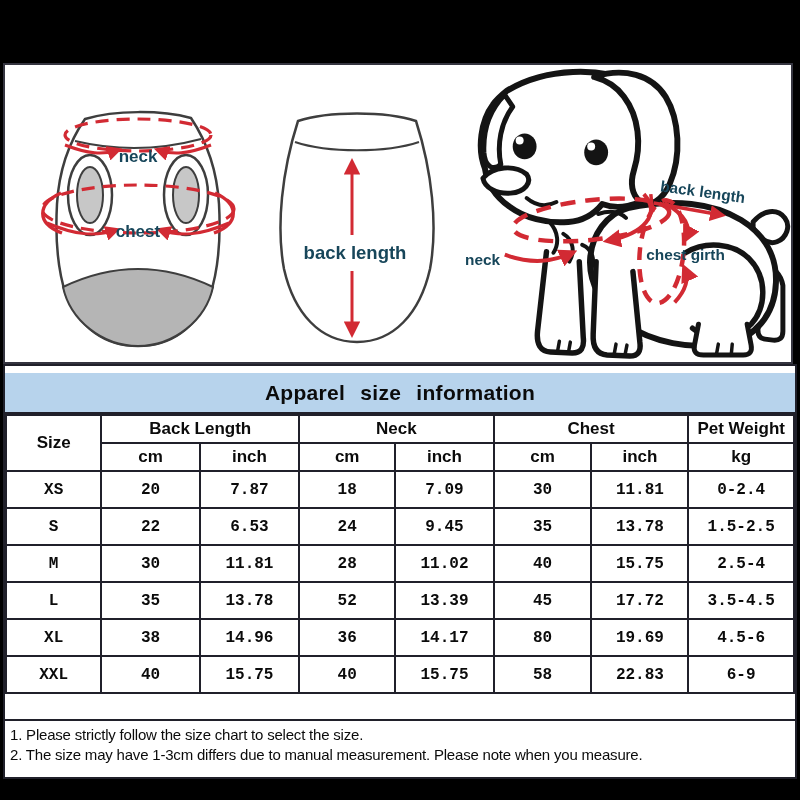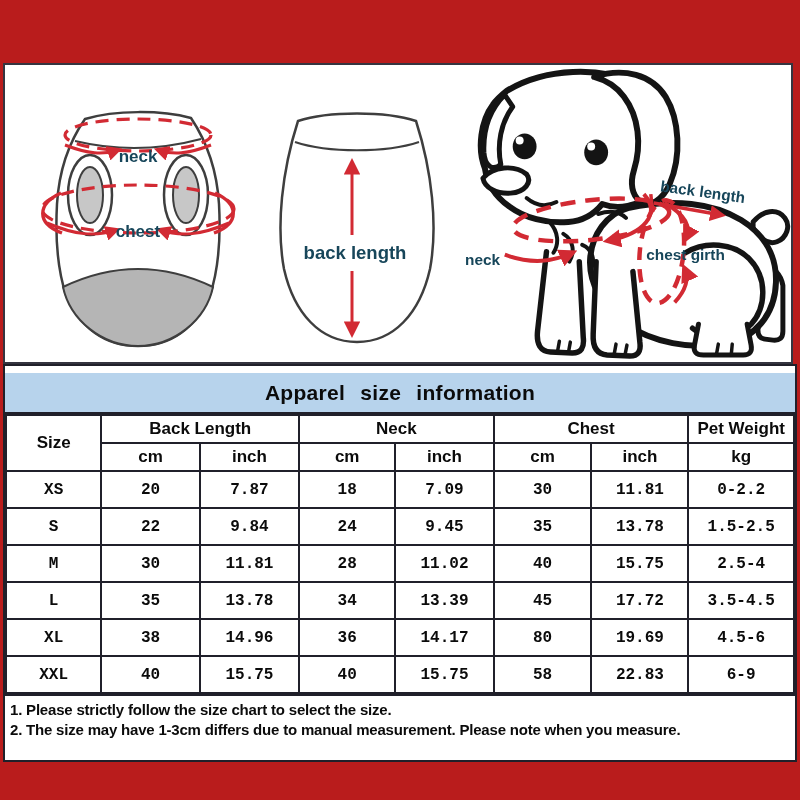--- a/index.html
+++ b/index.html
@@ -6,21 +6,21 @@
     --blue:#b7d3ec;
     --line:#20202a;
     --ink:#141414;
     --outline:#3e3e3e;
     --red:#d22a33;
     --teal:#17465a;
     --gray:#b5b5b5;
   }
   html,body{margin:0;padding:0;background:#fff;}
   .canvas{
-    position:relative;width:800px;height:800px;background:#b91c1c;
+    position:relative;width:800px;height:800px;background:#000000;
     font-family:"Liberation Sans",sans-serif;overflow:hidden;
   }
   
   .illus-box{
     position:absolute;left:3px;top:63px;width:790px;height:301px;
     border:2px solid #353540;box-sizing:border-box;background:#fff;
   }
   .illus-box svg{position:absolute;}
   .svg-front{left:18px;top:34px;}
   .svg-back{left:247px;top:36px;}
@@ -39,22 +39,22 @@
     font-size:21px;font-weight:bold;color:#0b0b0b;word-spacing:9px;letter-spacing:.3px;margin-top:7px;
   }
   table.size{width:100%;border-collapse:collapse;table-layout:fixed;}
   table.size th,table.size td{
     border:2px solid var(--line);text-align:center;vertical-align:middle;
     font-weight:bold;color:#0b0b0b;padding:0;
   }
   table.size thead th{font-size:17px;height:26px;}
   table.size td{font-size:16px;height:35px;font-family:Liberation Mono, monospace;}
   .notes{
-    border-top:2px solid var(--line);padding:4px 6px 20px 5px;
-    font-size:15px;font-weight:bold;color:#0b0b0b;line-height:20px;letter-spacing:-.2px;
+    border-top:2px solid var(--line);padding:4px 6px 12px 5px;
+    font-size:15px;font-weight:normal;color:#0b0b0b;line-height:20px;letter-spacing:-.2px;margin-top:25px;
   }
 </style>
 </head>
 <body>
 
 <div class="canvas">
 
   <div class="illus-box">
 
     <svg class="svg-front" width="230" height="252" viewBox="0 0 230 252">
@@ -193,47 +193,47 @@
       </thead>
       <tbody>
           <tr>
             <td>XS</td>
             <td>20</td>
             <td>7.87</td>
             <td>18</td>
             <td>7.09</td>
             <td>30</td>
             <td>11.81</td>
-            <td>0-2.2</td>
+            <td>0-2.4</td>
           </tr>
           <tr>
             <td>S</td>
             <td>22</td>
-            <td>9.84</td>
+            <td>6.53</td>
             <td>24</td>
             <td>9.45</td>
             <td>35</td>
             <td>13.78</td>
             <td>1.5-2.5</td>
           </tr>
           <tr>
             <td>M</td>
             <td>30</td>
             <td>11.81</td>
             <td>28</td>
             <td>11.02</td>
             <td>40</td>
             <td>15.75</td>
             <td>2.5-4</td>
           </tr>
           <tr>
             <td>L</td>
             <td>35</td>
             <td>13.78</td>
-            <td>34</td>
+            <td>52</td>
             <td>13.39</td>
             <td>45</td>
             <td>17.72</td>
             <td>3.5-4.5</td>
           </tr>
           <tr>
             <td>XL</td>
             <td>38</td>
             <td>14.96</td>
             <td>36</td>

